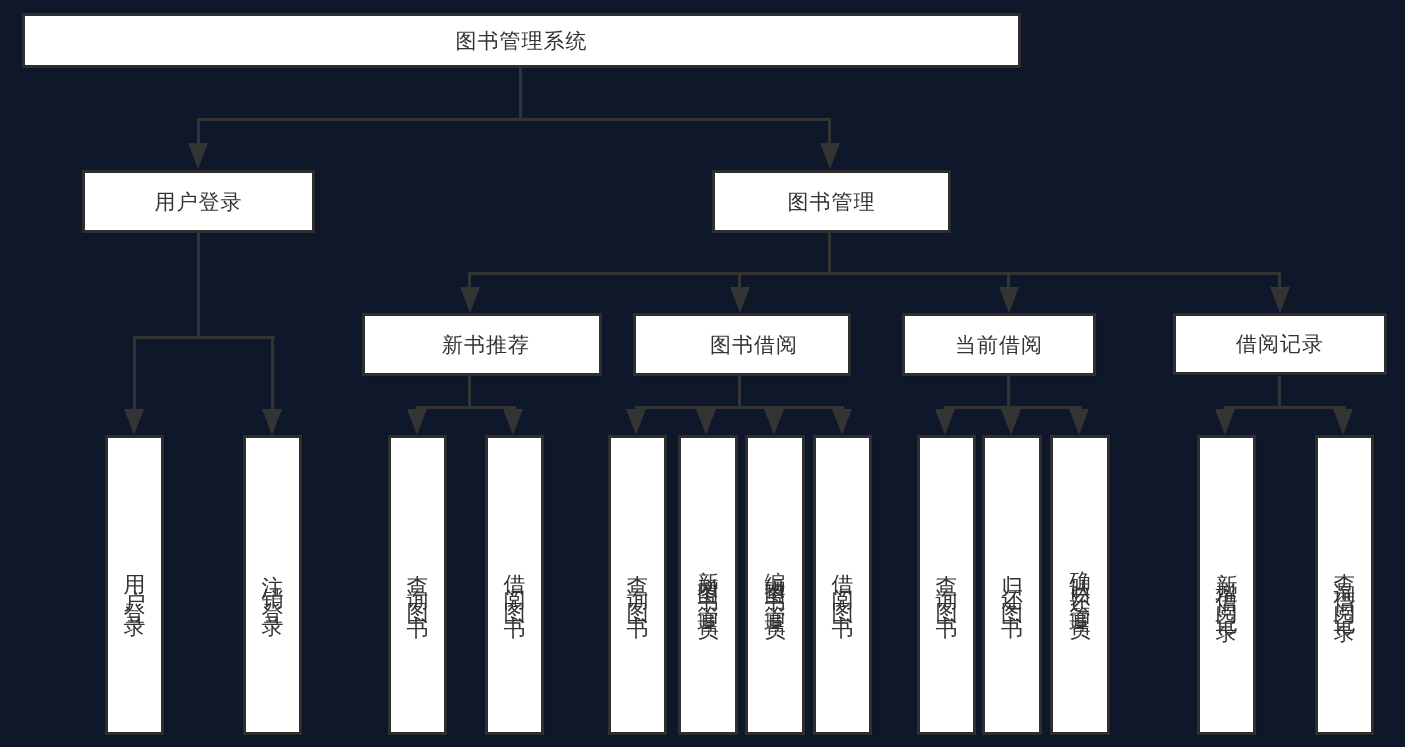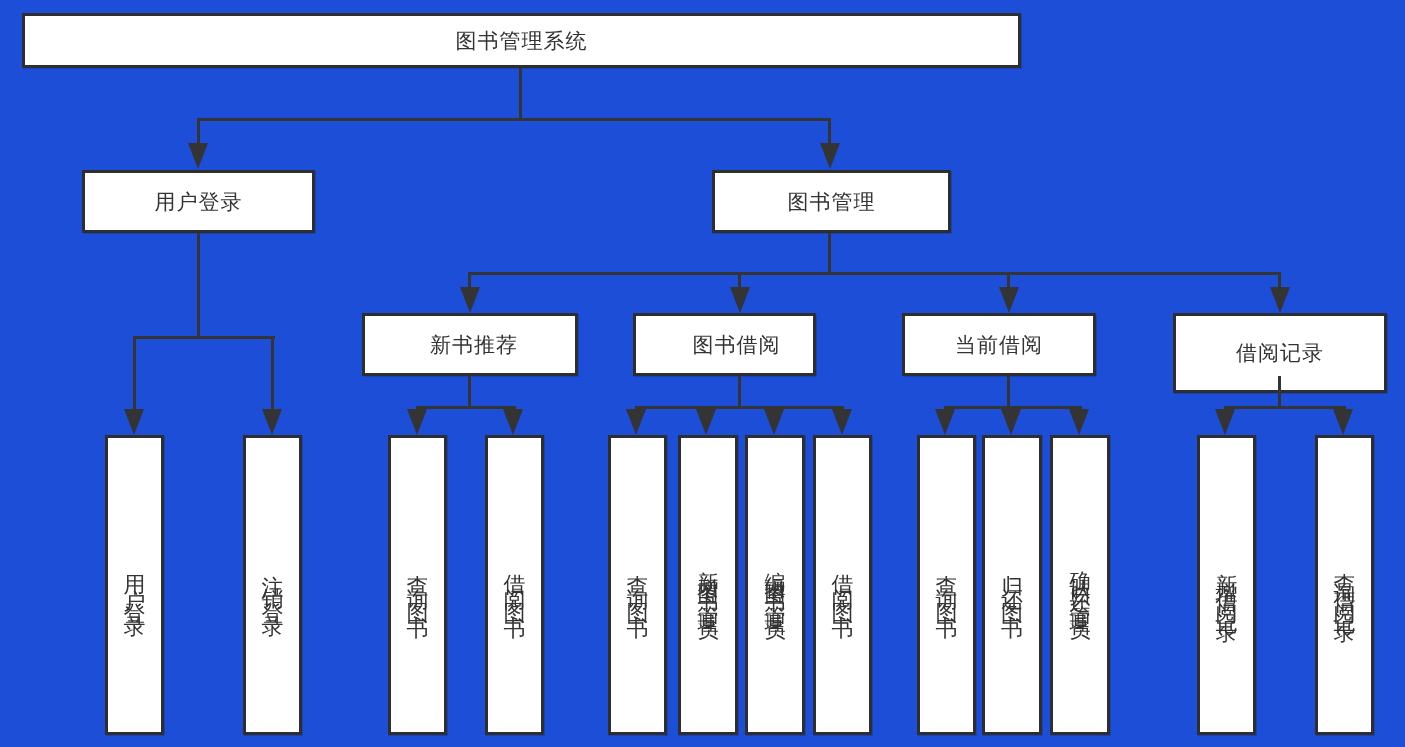--- a/index.html
+++ b/index.html
@@ -1,20 +1,20 @@
 <!DOCTYPE html>
 <html><head>
 <meta charset="utf-8">
 <style>
   html, body { margin: 0; padding: 0; background: #ffffff; }
   #canvas {
     position: relative;
     width: 1405px;
     height: 747px;
-    background: #1d4ed8;
+    background: #0f172a;
     font-family: "Liberation Sans", "DejaVu Sans", sans-serif;
     overflow: hidden;
   }
   .hbox {
     position: absolute;
     box-sizing: border-box;
     background: #ffffff;
     border: 3px solid #2e2e2e;
     display: flex;
     align-items: center;
@@ -100,30 +100,30 @@
   <div class="line" style="left:468px; top:272px; width:813px; height:3px;"></div>
   <div class="line" style="left:468px; top:272px; width:3px; height:20px;"></div>
   <div class="line" style="left:738px; top:272px; width:3px; height:20px;"></div>
   <div class="line" style="left:1007px; top:272px; width:3px; height:20px;"></div>
   <div class="line" style="left:1278px; top:272px; width:3px; height:20px;"></div>
   <div class="arrow" style="left:460px; top:287px;"></div>
   <div class="arrow" style="left:730px; top:287px;"></div>
   <div class="arrow" style="left:999px; top:287px;"></div>
   <div class="arrow" style="left:1270px; top:287px;"></div>
 
-  <div class="hbox" style="left:362px; top:313px; width:216px; height:63px;padding-left:8px;">
+  <div class="hbox" style="left:362px; top:313px; width:240px; height:63px;padding-left:8px;">
     <span>新书推荐</span>
   </div>
-  <div class="hbox" style="left:633px; top:313px; width:183px; height:63px;padding-left:24px;">
+  <div class="hbox" style="left:633px; top:313px; width:218px; height:63px;padding-left:24px;">
     <span>图书借阅</span>
   </div>
   <div class="hbox" style="left:902px; top:313px; width:194px; height:63px;">
     <span>当前借阅</span>
   </div>
-  <div class="hbox" style="left:1173px; top:313px; width:214px; height:80px;">
+  <div class="hbox" style="left:1173px; top:313px; width:214px; height:62px;">
     <span>借阅记录</span>
   </div>
 
   <div class="line" style="left:468px; top:376px; width:3px; height:33px;"></div>
   <div class="line" style="left:416px; top:406px; width:100px; height:3px;"></div>
   <div class="arrow" style="left:407px; top:409px;"></div>
   <div class="arrow" style="left:503px; top:409px;"></div>
 
   <div class="line" style="left:738px; top:376px; width:3px; height:33px;"></div>
   <div class="line" style="left:635px; top:406px; width:209px; height:3px;"></div>

